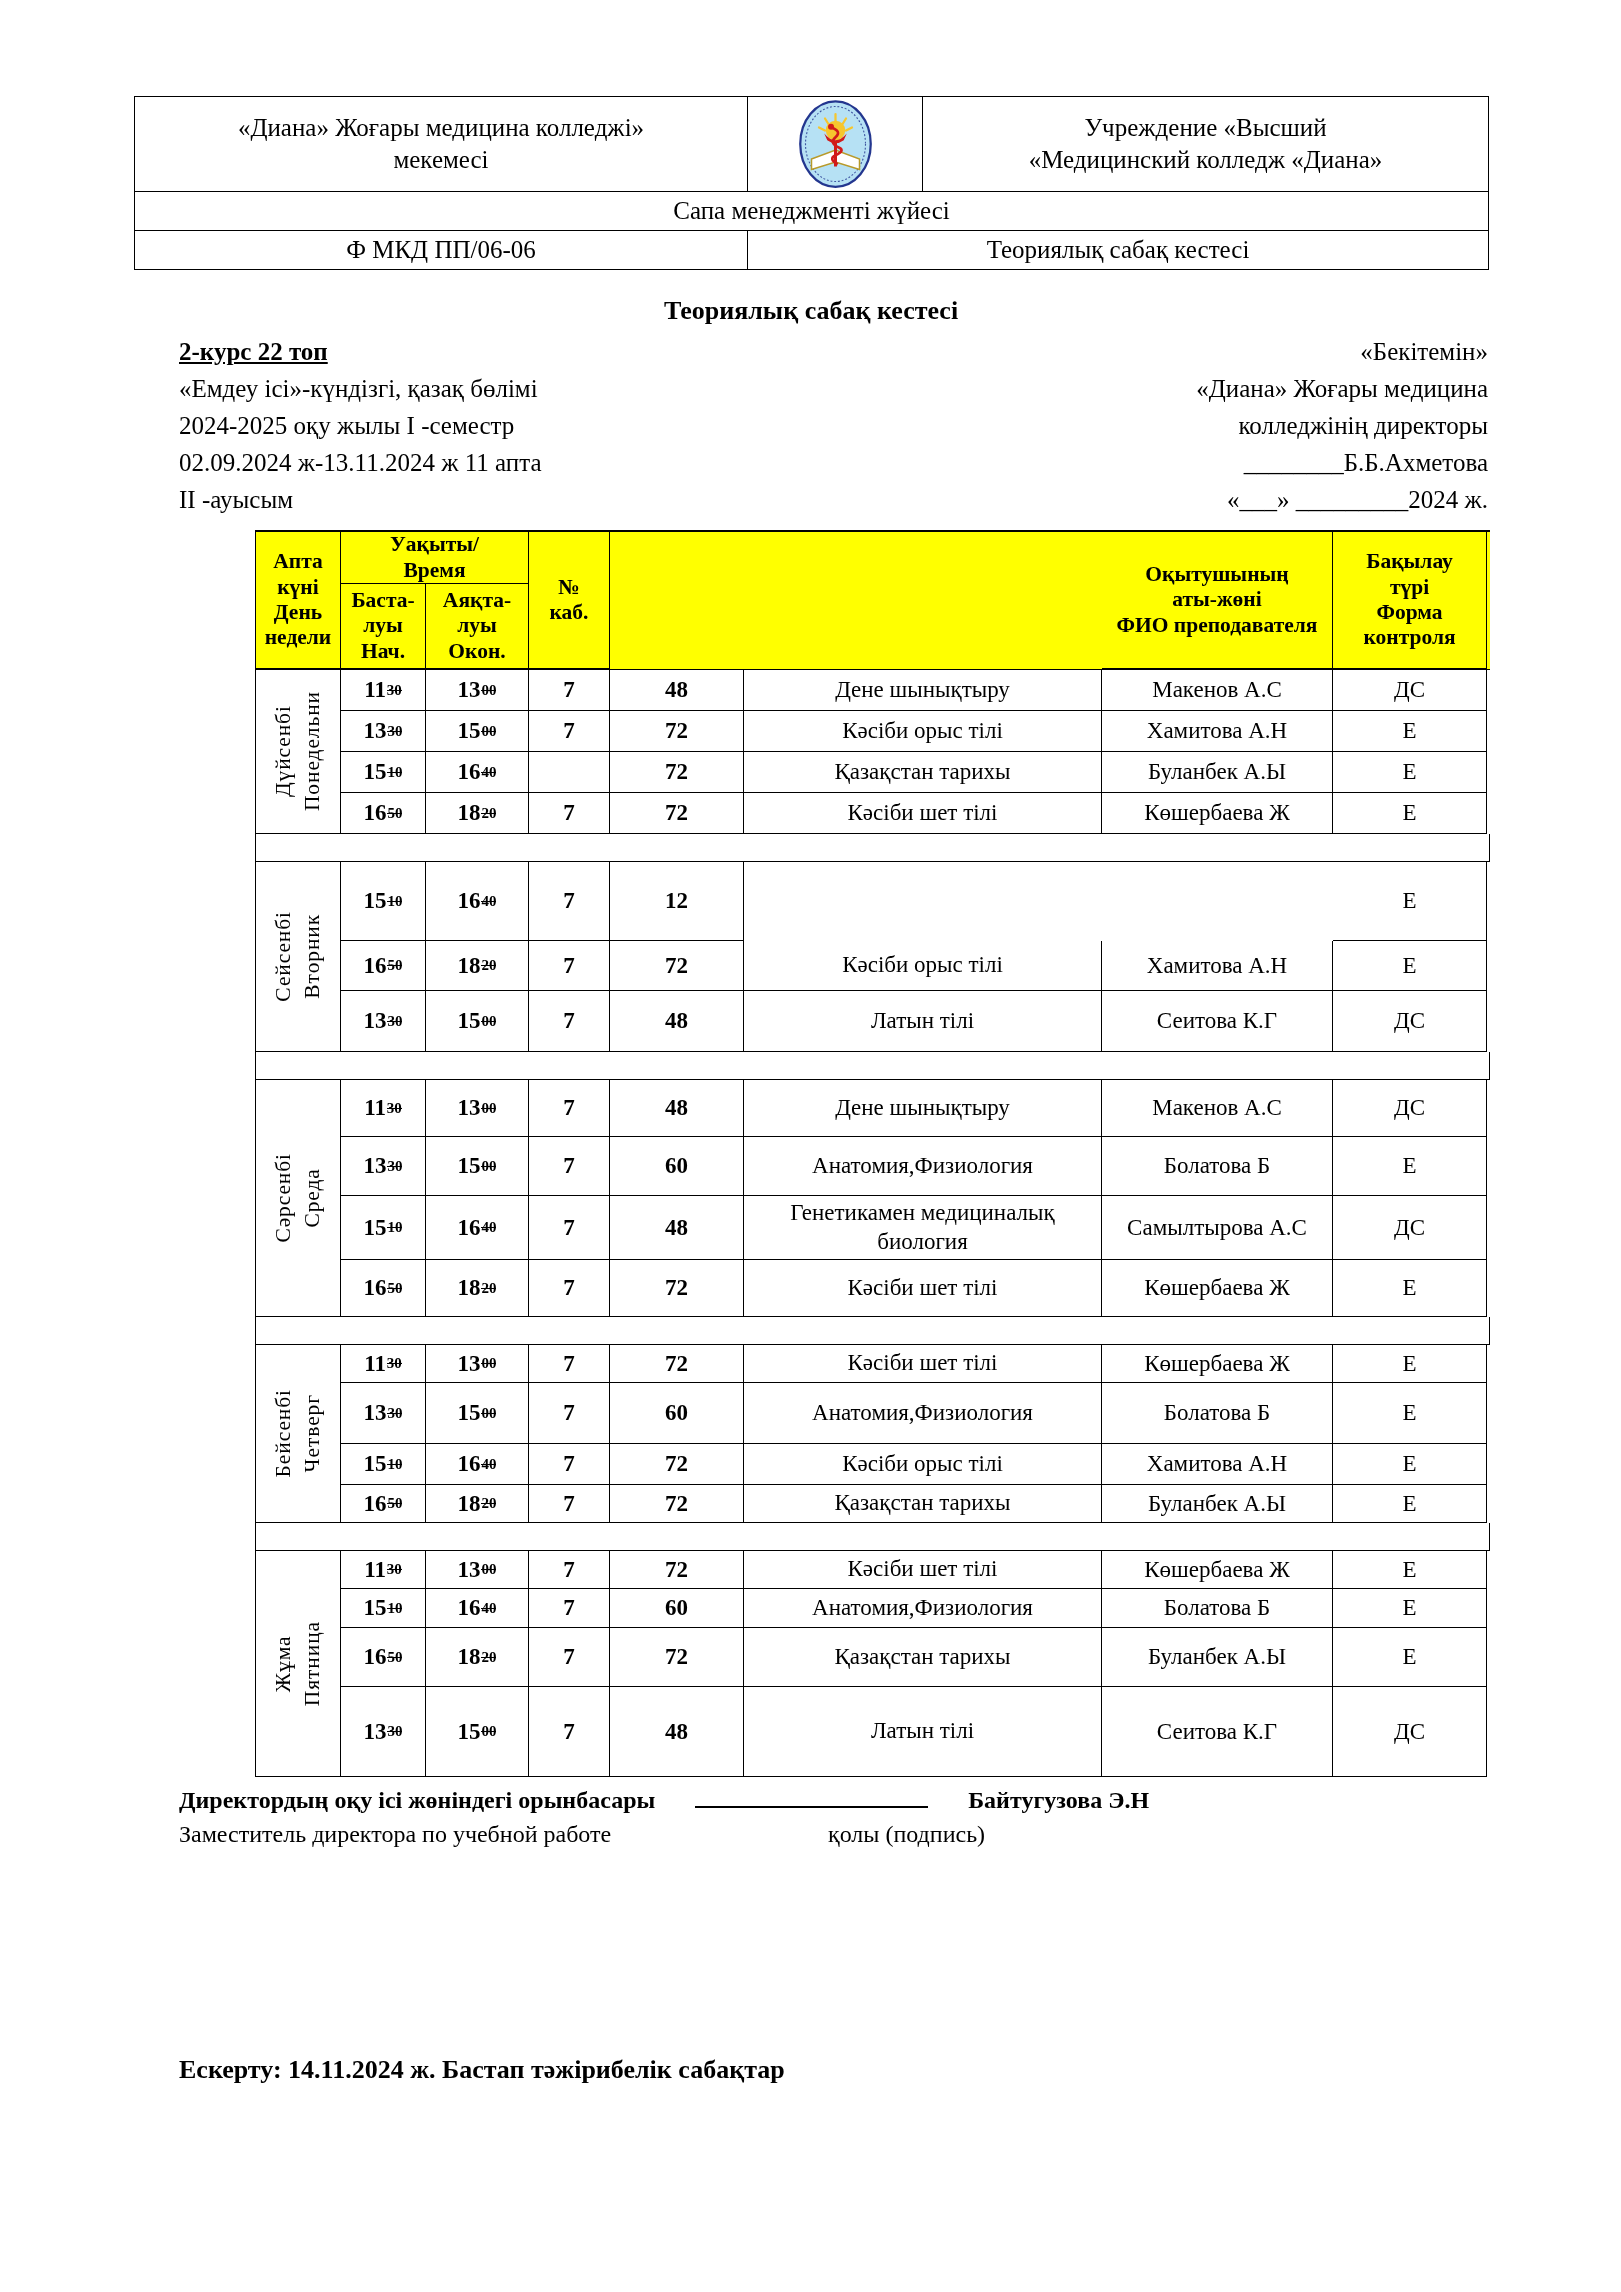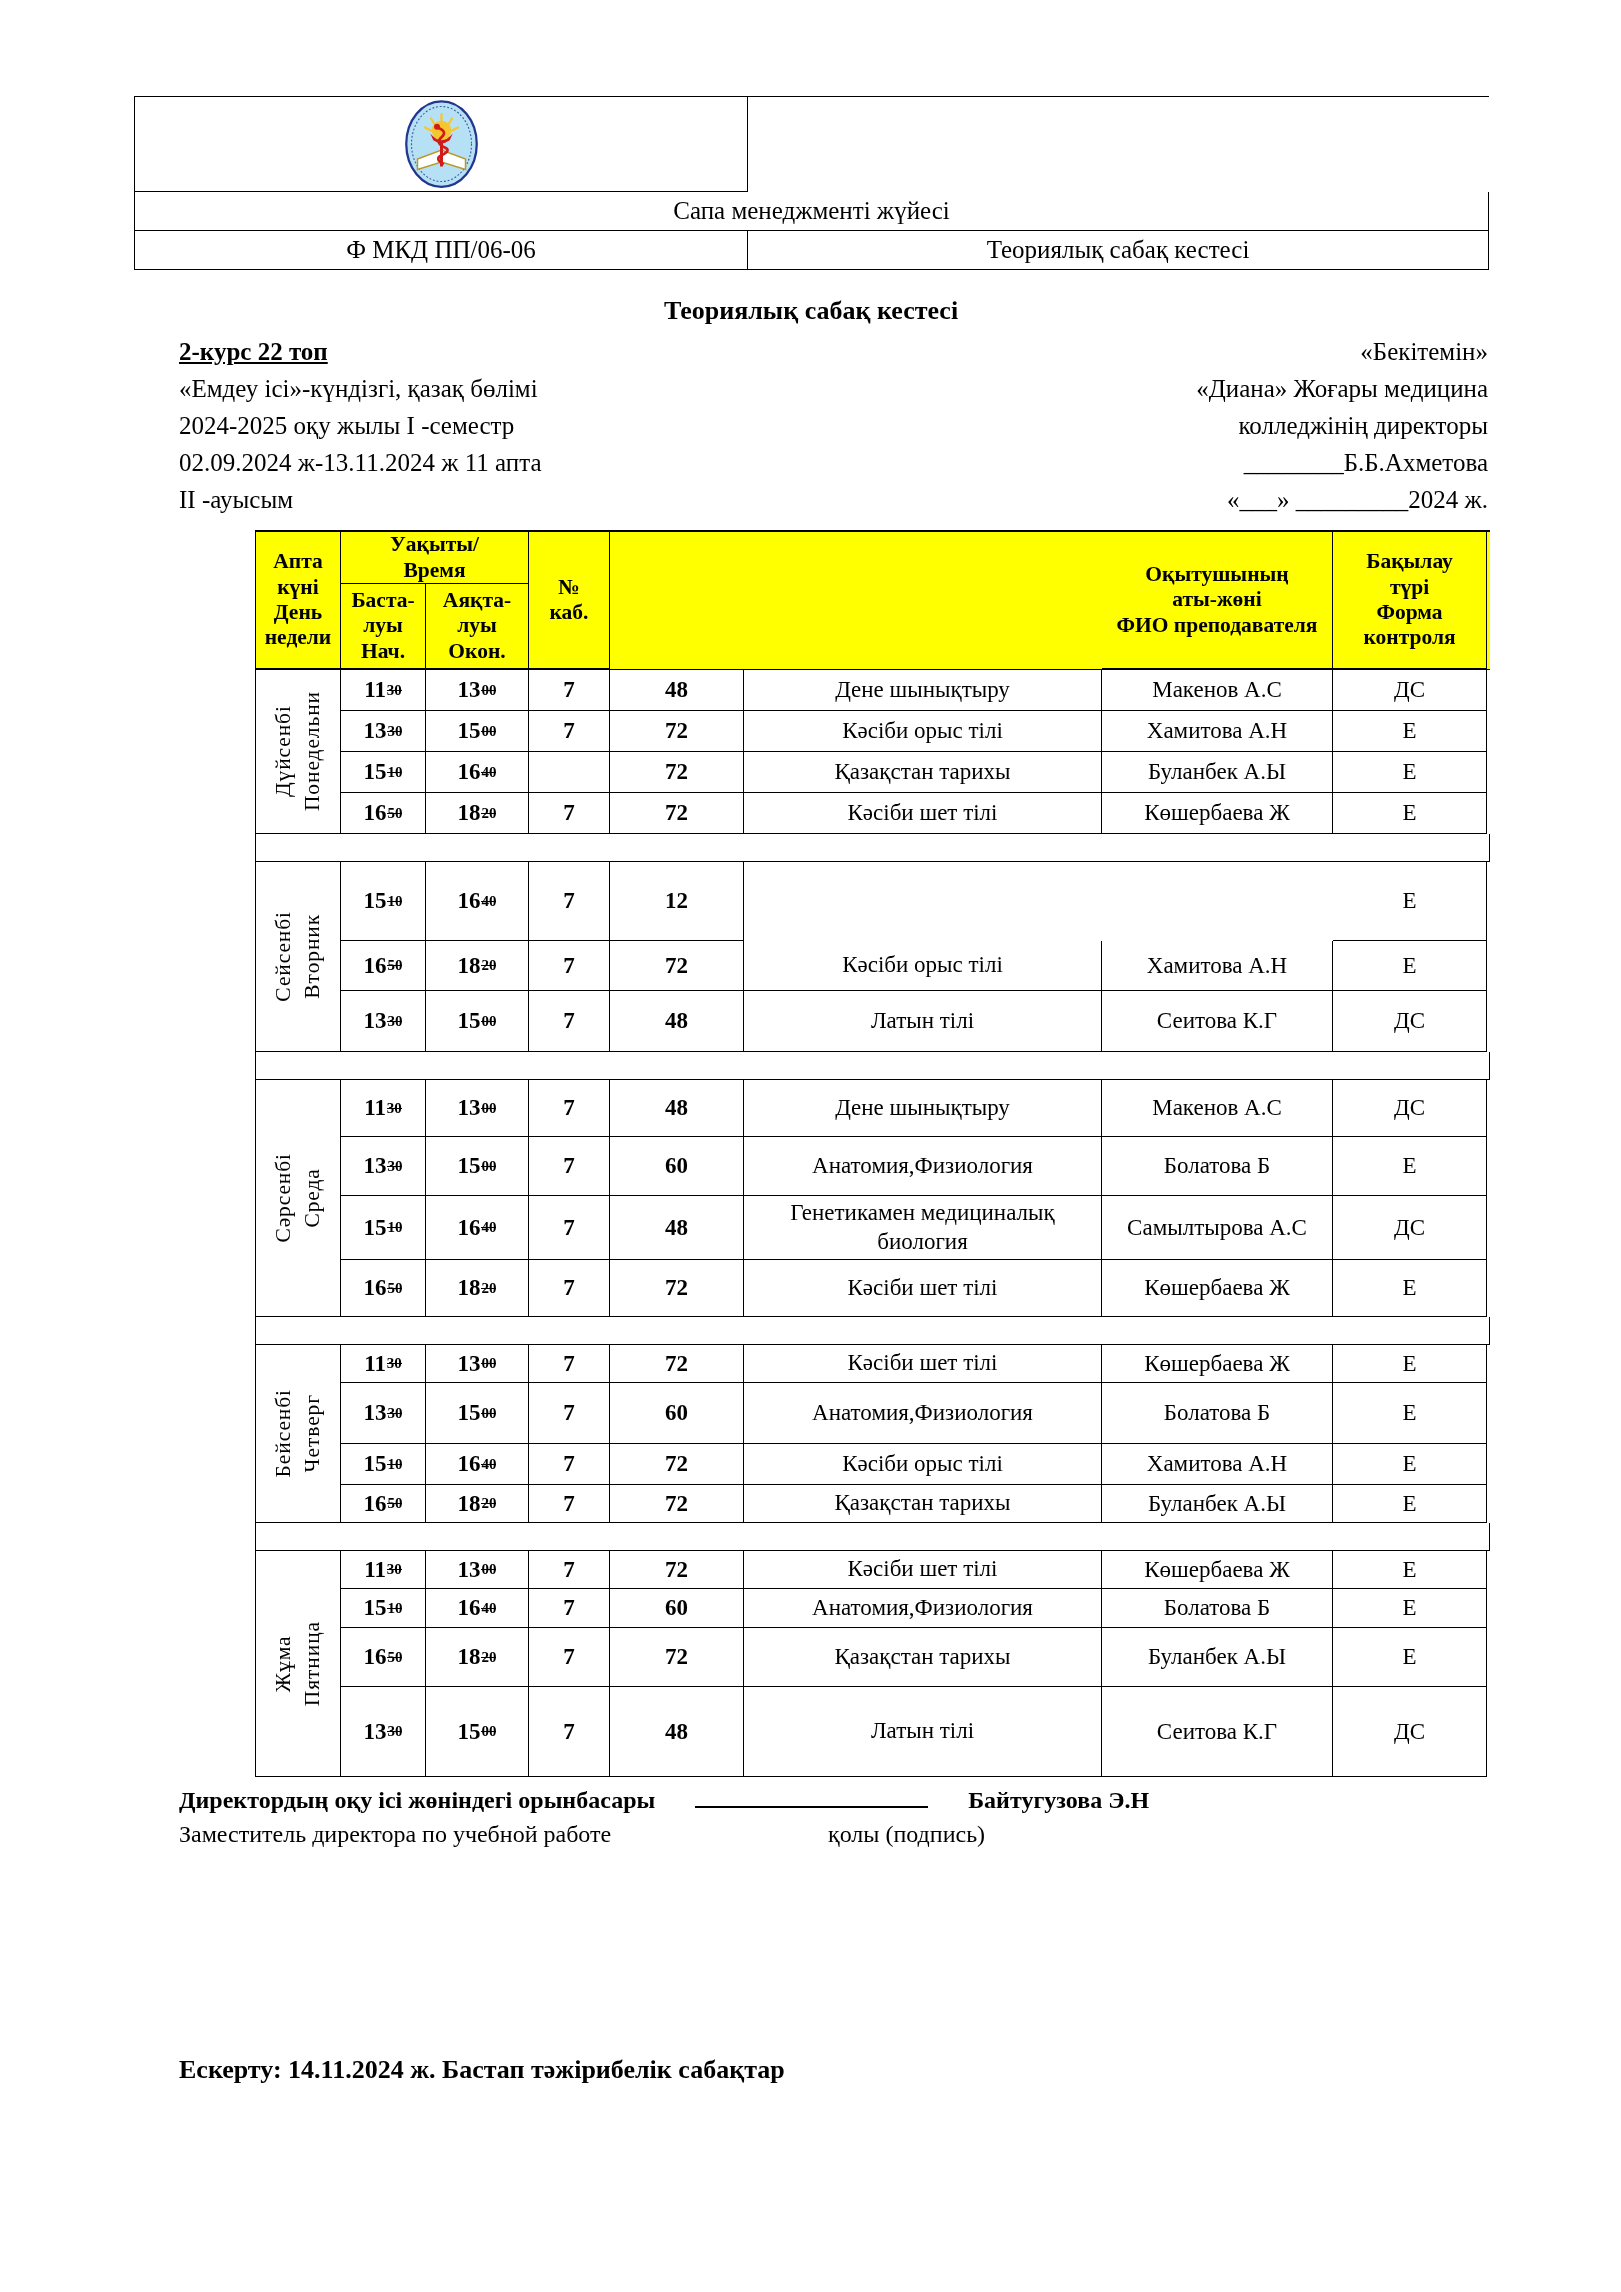--- a/index.html
+++ b/index.html
@@ -58,40 +58,44 @@
   .frow2{display:flex;margin-top:7.2px;}
   .flabel2{width:649px;}
   .note{position:absolute;left:179px;top:2055px;font-weight:bold;font-size:26px;font-family:Liberation Serif, serif;}
 </style>
 </head>
 <body>
 
 <div class="sheet">
 
   <div class="hdr">
+    <div class="hcell">«Диана» Жоғары медицина колледжі»
+мекемесі</div>
     <div class="hcell logo-box">
       <svg width="91" height="90" viewBox="0 0 100 120">
         <ellipse cx="50" cy="60" rx="47" ry="57" fill="#b6e1f4" stroke="#23368f" stroke-width="3"></ellipse>
         <ellipse cx="50" cy="60" rx="40" ry="50" fill="none" stroke="#23368f" stroke-width="1.5" stroke-dasharray="2.5 2.5" opacity="0.8"></ellipse>
         <g stroke="#f6c62e" stroke-width="3" stroke-linecap="round">
           <line x1="50" y1="20" x2="50" y2="30"></line>
           <line x1="36" y1="26" x2="41" y2="34"></line>
           <line x1="64" y1="26" x2="59" y2="34"></line>
           <line x1="28" y1="38" x2="36" y2="42"></line>
           <line x1="72" y1="38" x2="64" y2="42"></line>
         </g>
         <circle cx="50" cy="42" r="13" fill="#f6c62e"></circle>
         <path d="M18 80 L50 68 L82 80 L82 94 L50 84 L18 94 Z" fill="#ffffff" stroke="#b89a2a" stroke-width="2"></path>
         <path d="M50 68 L50 84" stroke="#b89a2a" stroke-width="2"></path>
         <path d="M35 46 Q50 64 65 46 L61 55 Q50 63 39 55 Z" fill="#d11a1a"></path>
         <path d="M50 56 L50 90" stroke="#d11a1a" stroke-width="4"></path>
         <path d="M44 38 Q59 43 50 51 Q41 59 55 65 Q63 69 50 75 Q40 80 53 87" fill="none" stroke="#d11a1a" stroke-width="3.5"></path>
         <circle cx="44" cy="37" r="4" fill="#d11a1a"></circle>
       </svg>
     </div>
+    <div class="hcell">Учреждение «Высший
+«Медицинский колледж «Диана»</div>
     <div class="hcell span3">Сапа менеджменті жүйесі</div>
     <div class="hcell">Ф МКД ПП/06-06</div>
     <div class="hcell span23">Теориялық сабақ кестесі</div>
   </div>
 
   <div class="title">Теориялық  сабақ кестесі</div>
 
   <div class="info-left">
     <div class="group">2-курс 22  топ</div>
     <div>«Емдеу ісі»-күндізгі, қазақ бөлімі</div>

